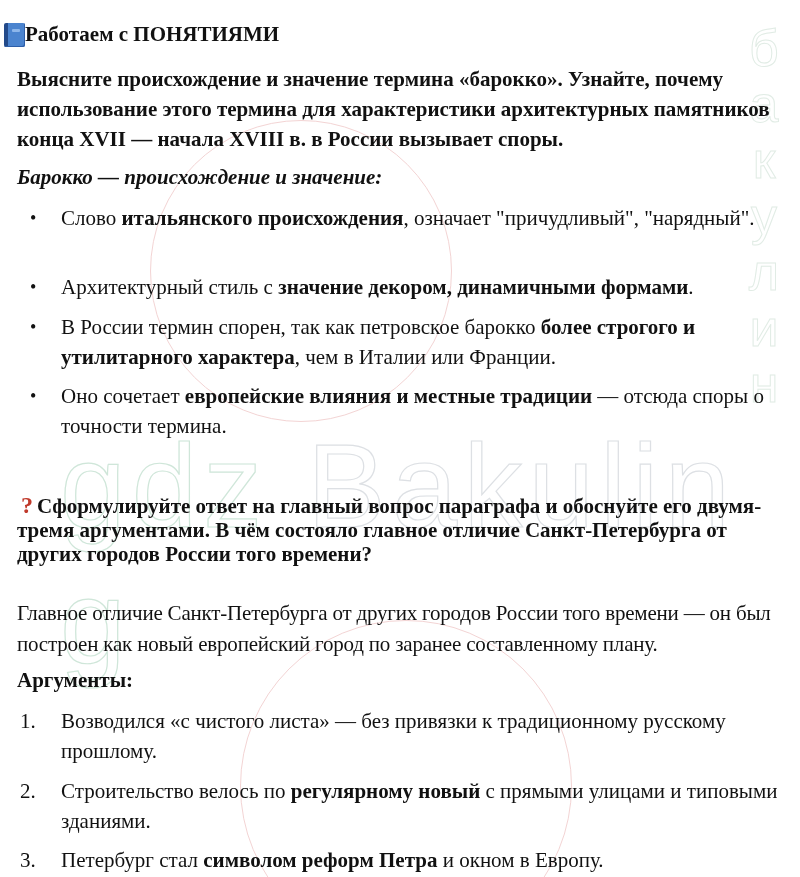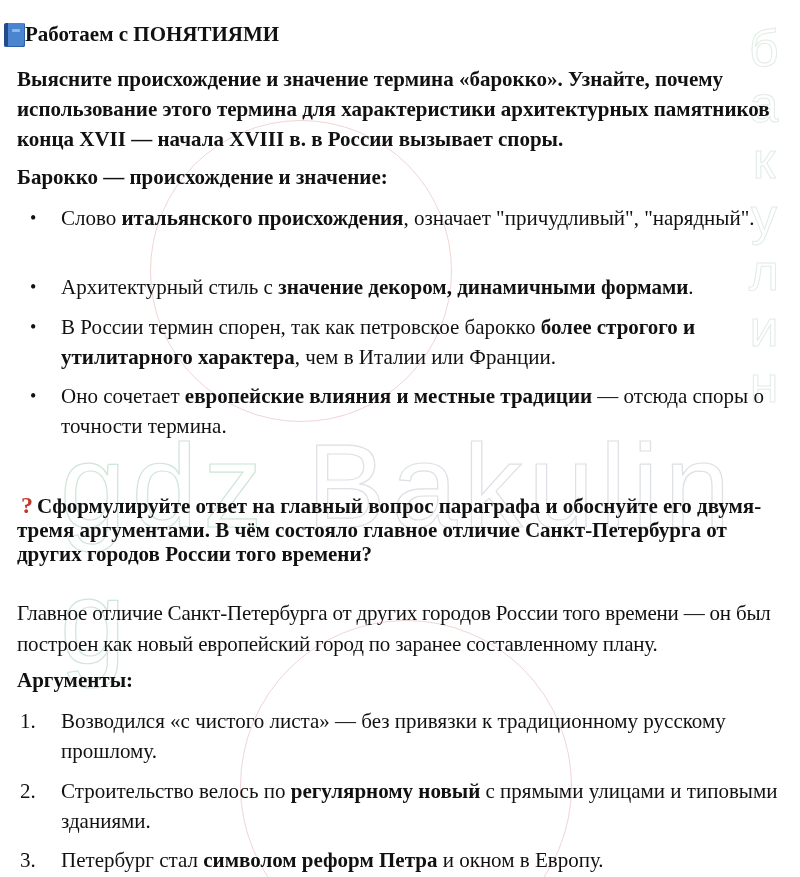--- a/index.html
+++ b/index.html
@@ -38,21 +38,21 @@
       background: linear-gradient(90deg, #234a8a 0 4px, #4b84cf 4px 100%);
       border-radius: 2px; box-shadow: inset -1px -1px 0 #2d5ea8;
     }
     .book-icon::after {
       content: ""; position: absolute; left: 8px; top: 6px; width: 8px; height: 3px;
       background: #8db6ea; border-radius: 1px;
     }
     .block { position: absolute; left: 17px; right: 8px; font-size: 21px; }
     .q1 { top: 64px; font-weight: bold; line-height: 30px; }
     .sub { font-weight: bold; }
-    .sub1 { top: 165px; }
+    .sub1 { top: 165px; font-style: italic; }
     ul.bullets, ol.args { list-style: none; margin: 0; padding: 0; }
     .li {
       position: relative; padding-left: 57px; line-height: 30px; font-size: 21px;
     }
     .li .marker { position: absolute; left: 24px; top: 0; }
     .bullets .li .marker { left: 26px; font-size: 18px; }
     .b-1 { position: absolute; top: 203px; left: 4px; right: 8px; }
     .b-2 { position: absolute; top: 272px; left: 4px; right: 8px; }
     .b-3 { position: absolute; top: 312px; left: 4px; right: 8px; }
     .b-4 { position: absolute; top: 381px; left: 4px; right: 8px; }

